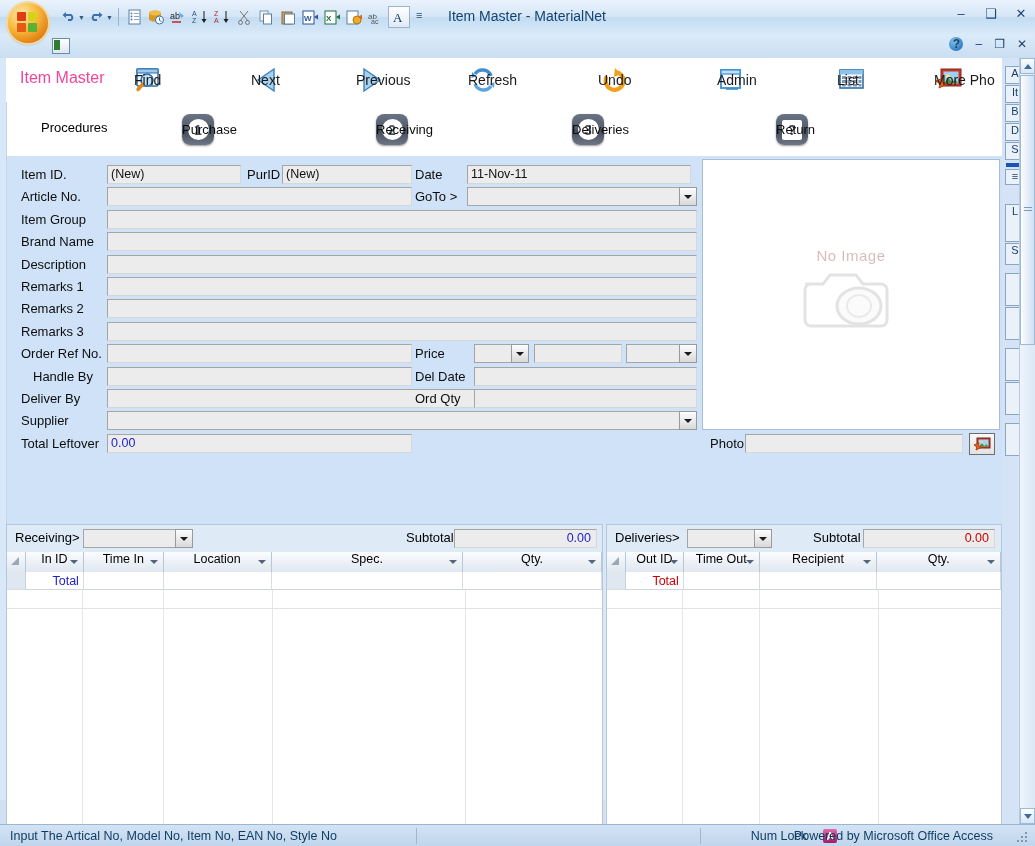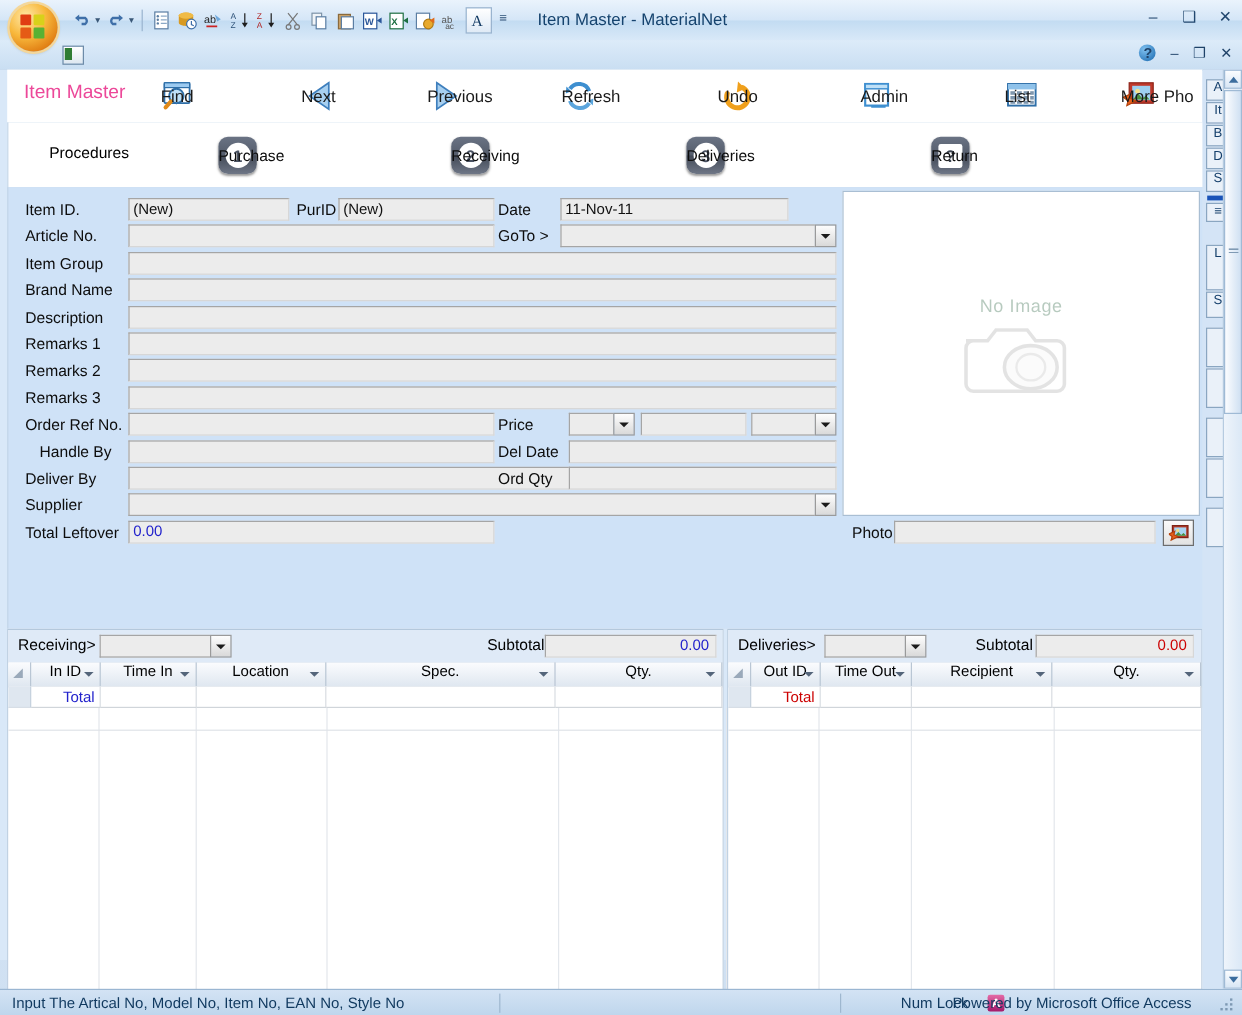--- a/index.html
+++ b/index.html
@@ -167,21 +167,21 @@
     border-left: 4px solid transparent; border-right: 4px solid transparent;
     border-top: 4px solid #1b1b1b;
   }
 
   .photobox {
     position: absolute; left: 695px; top: 3px; width: 296px; height: 269px;
     background: #fff; border: 1px solid #a9bed3;
     display: flex; align-items: center; justify-content: center;
   }
   .noimg { opacity: .30; text-align: center; }
-  .noimg .cap { font-size: 15px; color: #14532d; letter-spacing: .5px; margin-bottom: -14px; position: relative; z-index: 2;}
+  .noimg .cap { font-size: 15px; color: #7f1d1d; letter-spacing: .5px; margin-bottom: -14px; position: relative; z-index: 2;}
 
   .photobtn {
     position: absolute; width: 24px; height: 20px;
     background: linear-gradient(#fafafa,#e2e2e2);
     border: 1px solid #6d6d6d;
     display: flex; align-items: center; justify-content: center;
   }
 
   
   .subwrap { position: absolute; left: 6px; top: 466px; width: 996px; height: 334px; }
@@ -616,21 +616,21 @@
         <span class="box"></span>
         <span class="arrow">
             <i></i>
           </span>
       </div>
 
       <div class="lbl" style="left:14px; top:280px;">Total Leftover</div>
       <div class="fld blue" style="left:100px; top:278px; width:305px;">0.00</div>
 
       <div class="lbl" style="left:408px; top:11px;">Date</div>
-      <div class="fld" style="left:460px; top:9px; width:190px;">11-Nov-11</div>
+      <div class="fld" style="left:460px; top:9px; width:224px;">11-Nov-11</div>
 
       <div class="lbl" style="left:408px; top:33px;">GoTo &gt;</div>
       <div class="combo" style="left:460px; top:31px; width:230px;">
         <span class="box"></span>
         <span class="arrow">
             <i></i>
           </span>
       </div>
 
       <div class="lbl" style="left:408px; top:190px;">Price</div>

